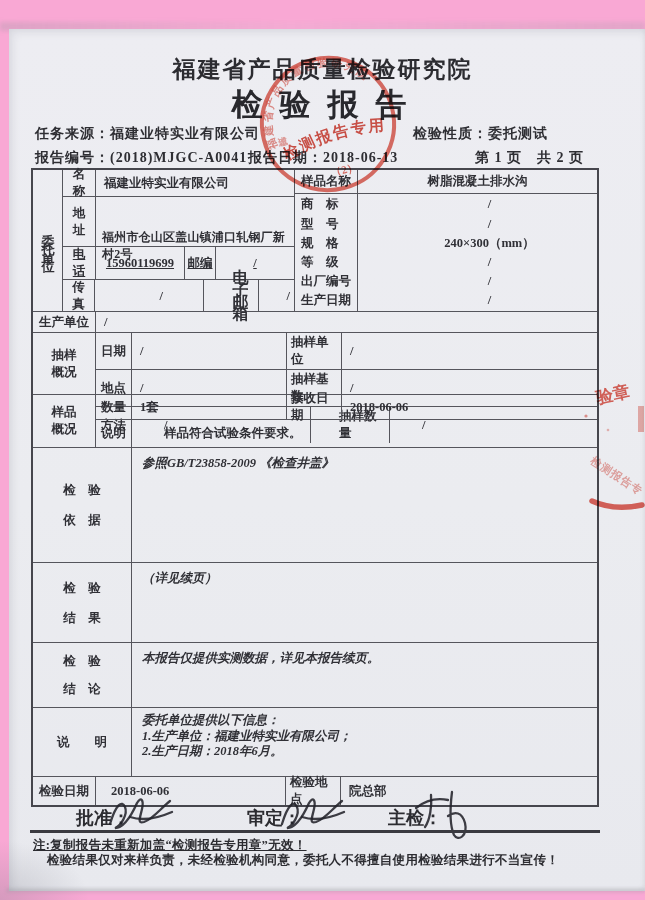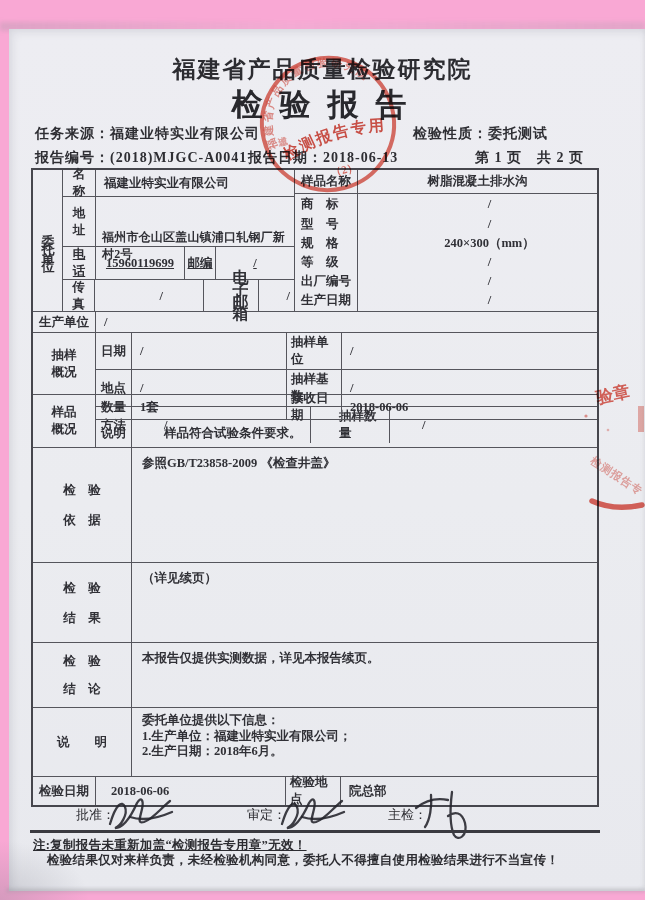--- a/index.html
+++ b/index.html
@@ -24,33 +24,33 @@
   .rpt{position:absolute;left:31px;top:168px;width:568px;height:639px;border:2px solid #46464d;box-sizing:border-box;
        display:flex;flex-direction:column;font-size:12.5px;font-weight:600;color:#303036;}
   .sec{display:flex;border-bottom:1px solid #55555c;box-sizing:border-box;}
   .sec.last{border-bottom:none;}
   .col{display:flex;flex-direction:column;box-sizing:border-box;}
   .r{display:flex;border-bottom:1px solid #55555c;box-sizing:border-box;}
   .r.last{border-bottom:none;gap:24px;}
   .c{box-sizing:border-box;display:flex;align-items:center;padding:1px 4px;}
   .br{border-right:1px solid #55555c;}
   .ctr{justify-content:center;text-align:center;}
-  .top{align-items:flex-start;padding-top:7px;}
+  .top{align-items:flex-start;padding-top:7px;font-style:italic;}
   .grow{flex:1;}
   .pre{white-space:pre-line;}
   .vlab{writing-mode:vertical-lr;text-orientation:upright;letter-spacing:9px;justify-content:center;
         display:flex;align-items:center;text-align:center;}
   .wrap2{width:30px;line-height:17px;text-align:center;justify-content:center;padding:1px 2px;}
   .lh19{line-height:19.1px;}
   .sm{font-size:16px;line-height:12px;justify-content:center;}
   .pl8{padding-left:8px;}
   .pl14{padding-left:15px;}
 
   .sigline{position:absolute;left:30px;top:830px;width:570px;height:2.5px;background:#3a3a40;}
-  .siglabel{font-size:13px;font-weight:400;color:#2c2c31;}
+  .siglabel{font-size:18px;font-weight:700;color:#2c2c31;}
   .note{font-size:12.5px;font-weight:700;color:#2c2c31;letter-spacing:.3px;white-space:nowrap;}
   .ink{stroke:#23232b;stroke-width:2.3;fill:none;stroke-linecap:round;opacity:.88;}
   .stamp{mix-blend-mode:multiply;}
 </style>
 </head>
 <body>
 <div class="screen">
 
   <div class="scanband"></div>
   <div class="paper"></div>

